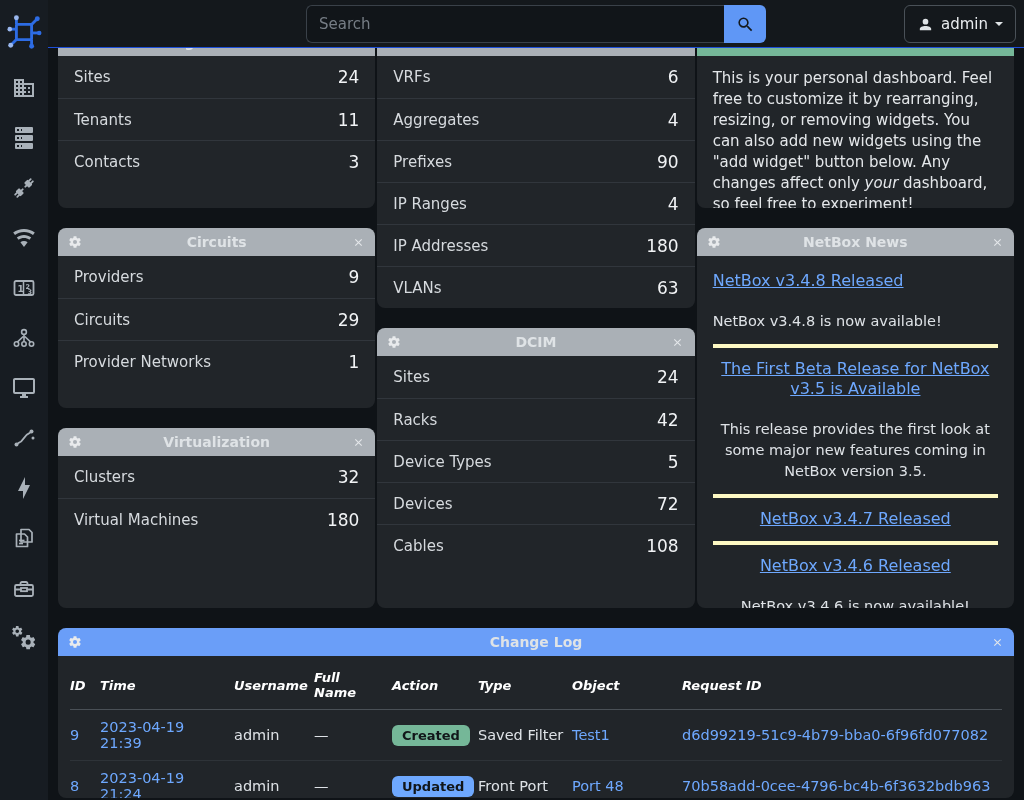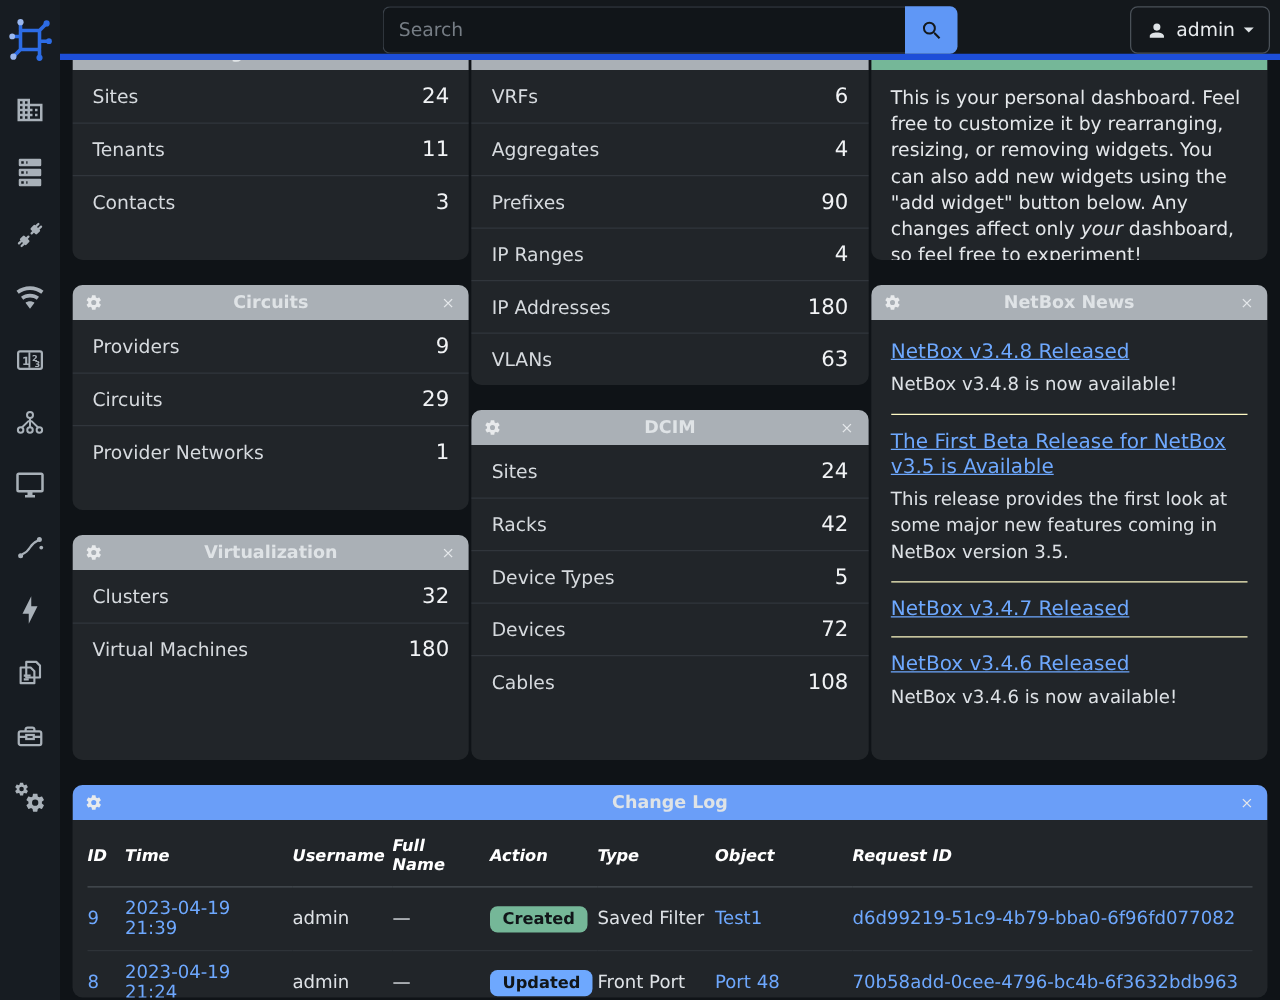--- a/index.html
+++ b/index.html
@@ -15,21 +15,21 @@
     background:#171c22; display:flex; flex-direction:column; align-items:center;
     z-index:5;
   }
   .logo { margin-top:12px; width:38px; height:40px; cursor:pointer; }
   .nav-icons { margin-top:24px; display:flex; flex-direction:column; gap:26px; align-items:center; }
   .nav-icons .nicon { width:24px; height:24px; color:#a9b1b9; cursor:pointer; }
   .nav-icons .nicon svg { width:24px; height:24px; display:block; }
   
   .navbar {
     position:fixed; left:48px; top:0; right:0; height:48px;
-    background:#14181c; border-bottom:5px solid #1d4ed8; z-index:4;
+    background:#14181c; border-bottom:1px solid #1d4ed8; z-index:4;
   }
   .search-group {
     position:absolute; left:50%; top:5px; transform:translateX(-50%);
     display:flex; height:38px;
   }
   .search-input {
     width:418px; height:38px; background:#111519; border:1px solid #3a4149;
     border-right:none; border-radius:6px 0 0 6px; color:#dee2e6;
     font-size:15px; padding:0 12px; font-family:inherit; outline:none;
   }
@@ -70,23 +70,23 @@
     padding:0 16px; cursor:pointer;
   }
   .stat-row + .stat-row { border-top:1px solid #31363c; }
   .stat-label { font-size:15px; color:#d6dade; }
   .stat-value { font-size:17px; color:#f1f3f5; }
   
   .welcome-body { padding:12px 16px; font-size:15px; line-height:21px; color:#e4e7ea; }
   
   .news-body { padding:4px 16px; overflow:hidden; }
   .news-item { padding:11px 0 12px 0; }
-  .news-item + .news-item { border-top:1px solid #fef9c3; }
+  .news-item + .news-item { border-top:4px solid #fef9c3;text-align:center; }
   .news-title { font-size:16px; line-height:20px; color:#6ea8fe; text-decoration:underline; cursor:pointer; display:inline; }
-  .news-desc { font-size:14.5px; line-height:21px; color:#dee2e6; margin-top:7px; }
+  .news-desc { font-size:14.5px; line-height:21px; color:#dee2e6; margin-top:20px; }
   
   .changelog { margin-top:20px; height:170px; }
   .cl-body { padding:4px 12px; }
   table { width:100%; border-collapse:collapse; table-layout:fixed; }
   th {
     text-align:left; font-size:13px; color:#ffffff; font-weight:bold;
     padding:10px 8px 9px 0; border-bottom:1px solid #4a5056;font-style:italic;
   }
   td { font-size:14.5px; color:#dee2e6; padding:9px 8px 9px 0; border-bottom:1px solid #2e3338; }
   .link { color:#6ea8fe; text-decoration:none; cursor:pointer; }

